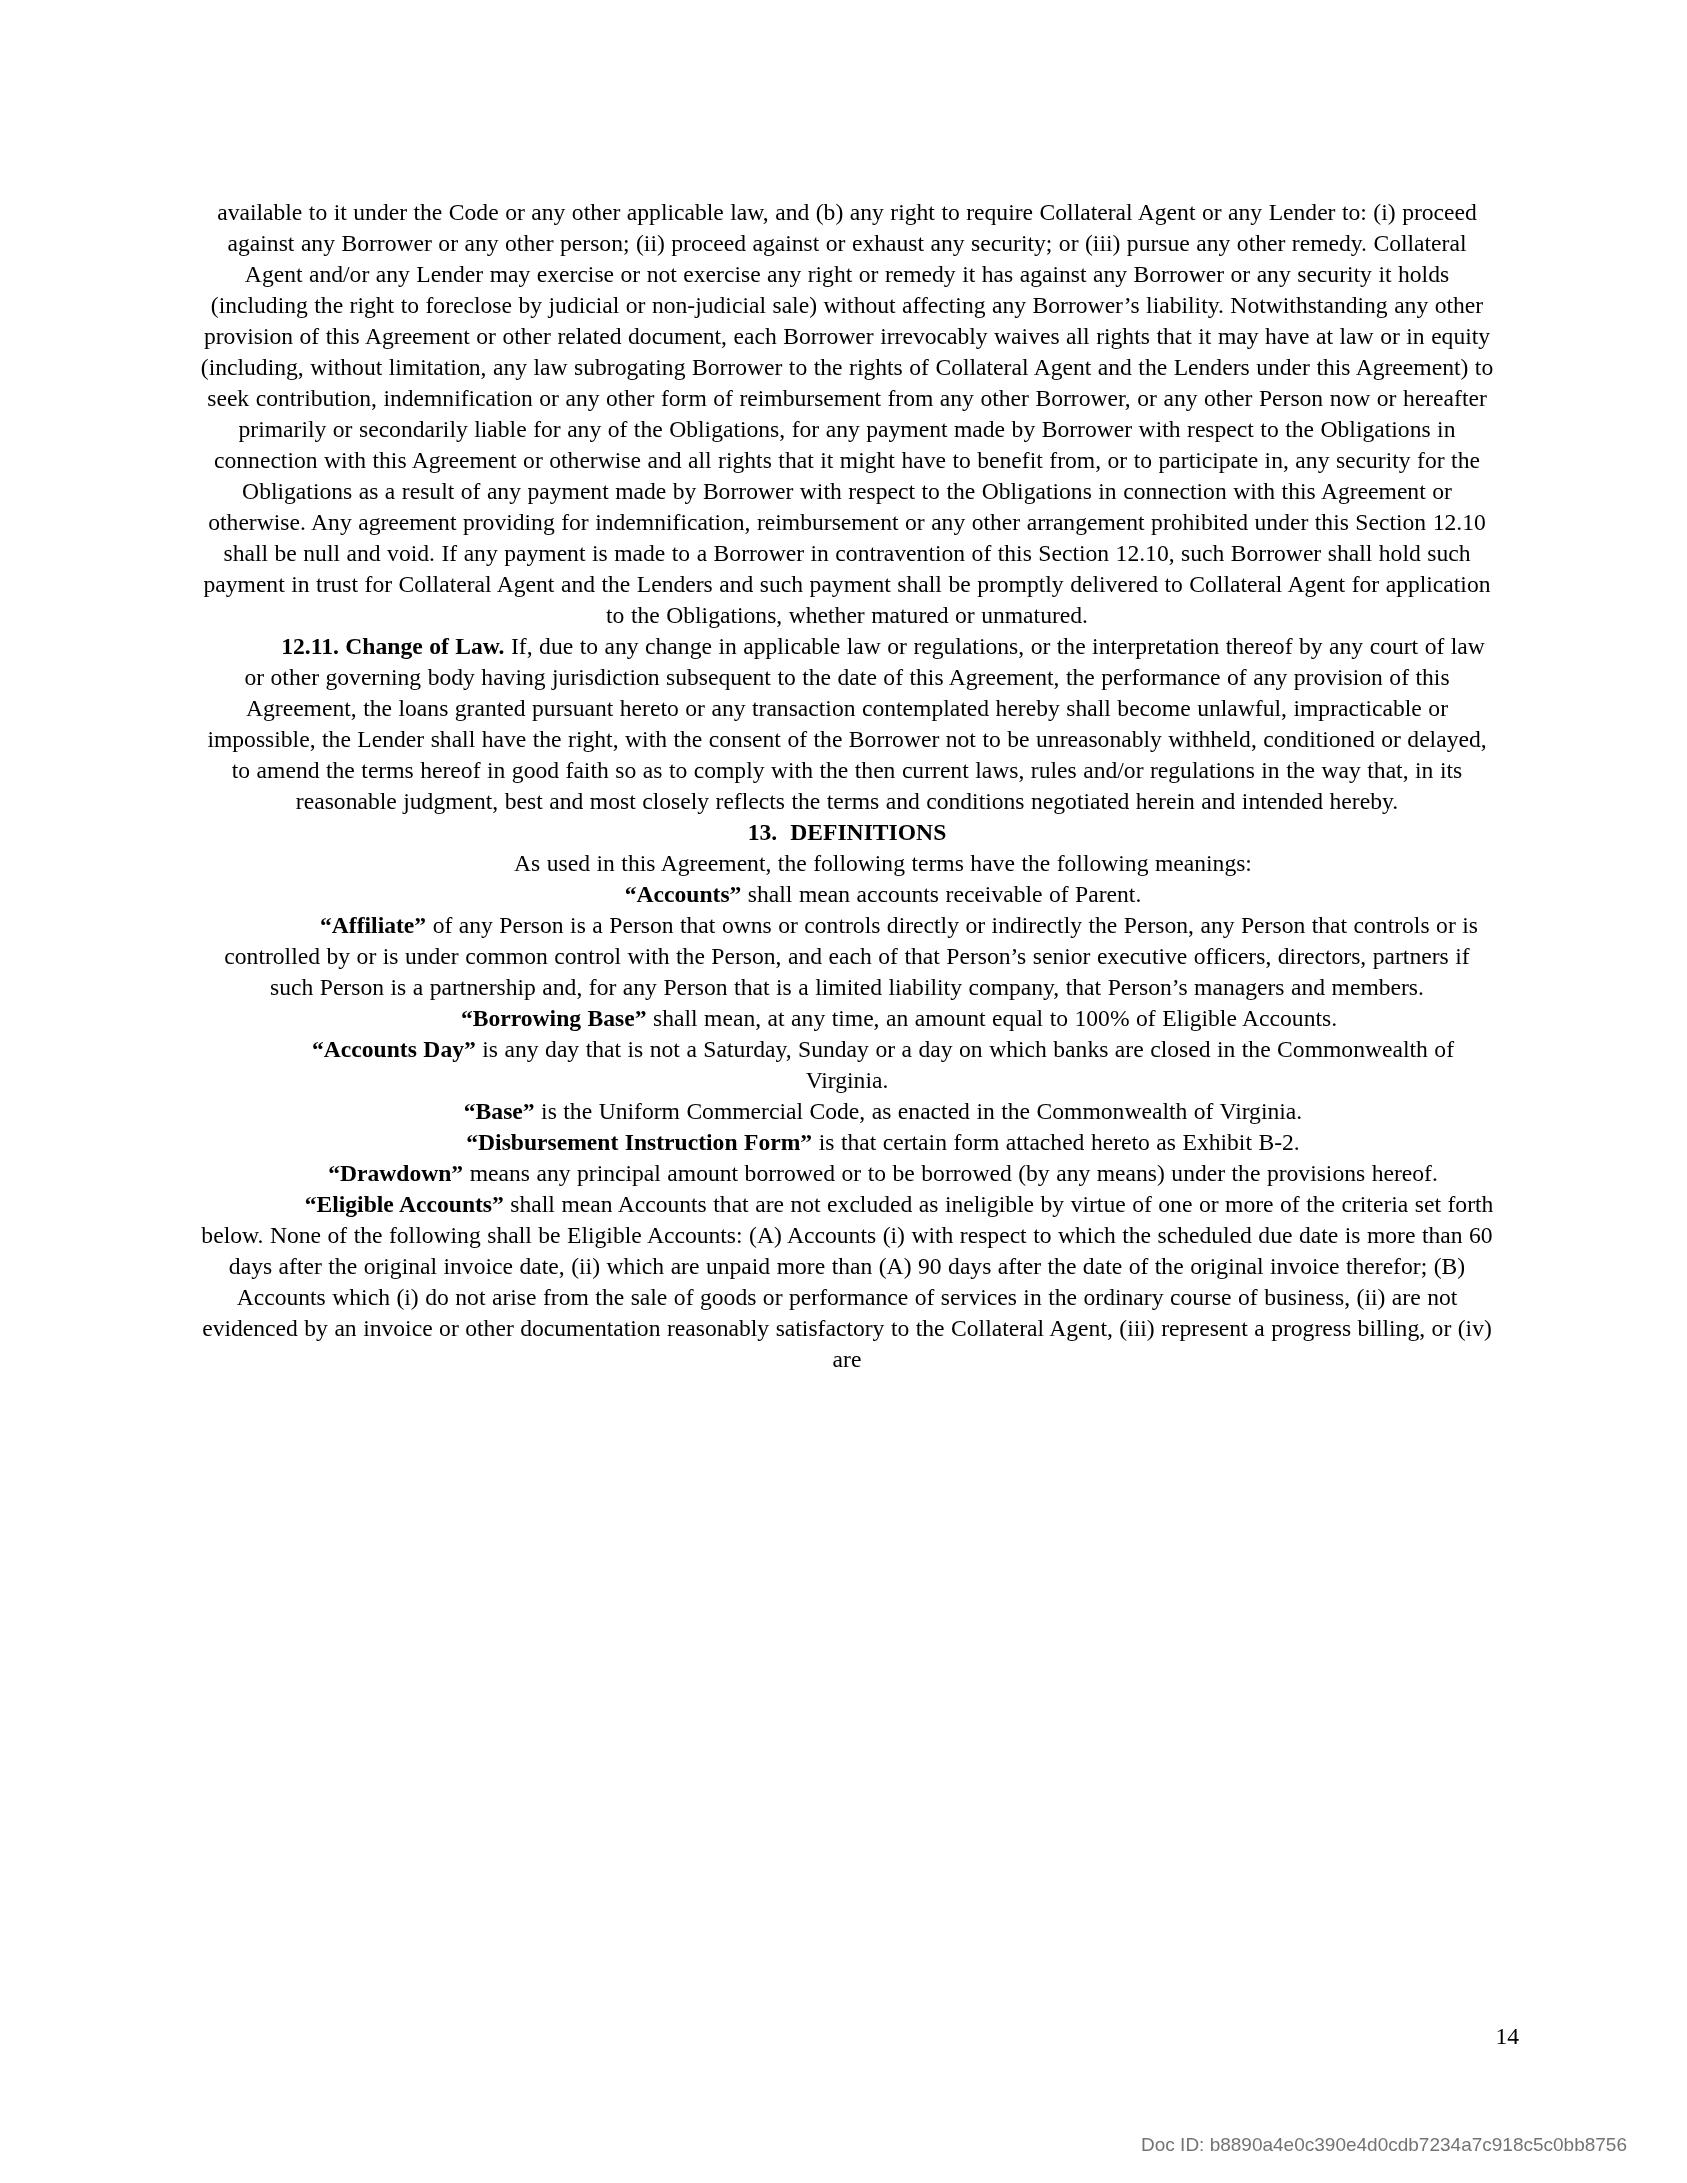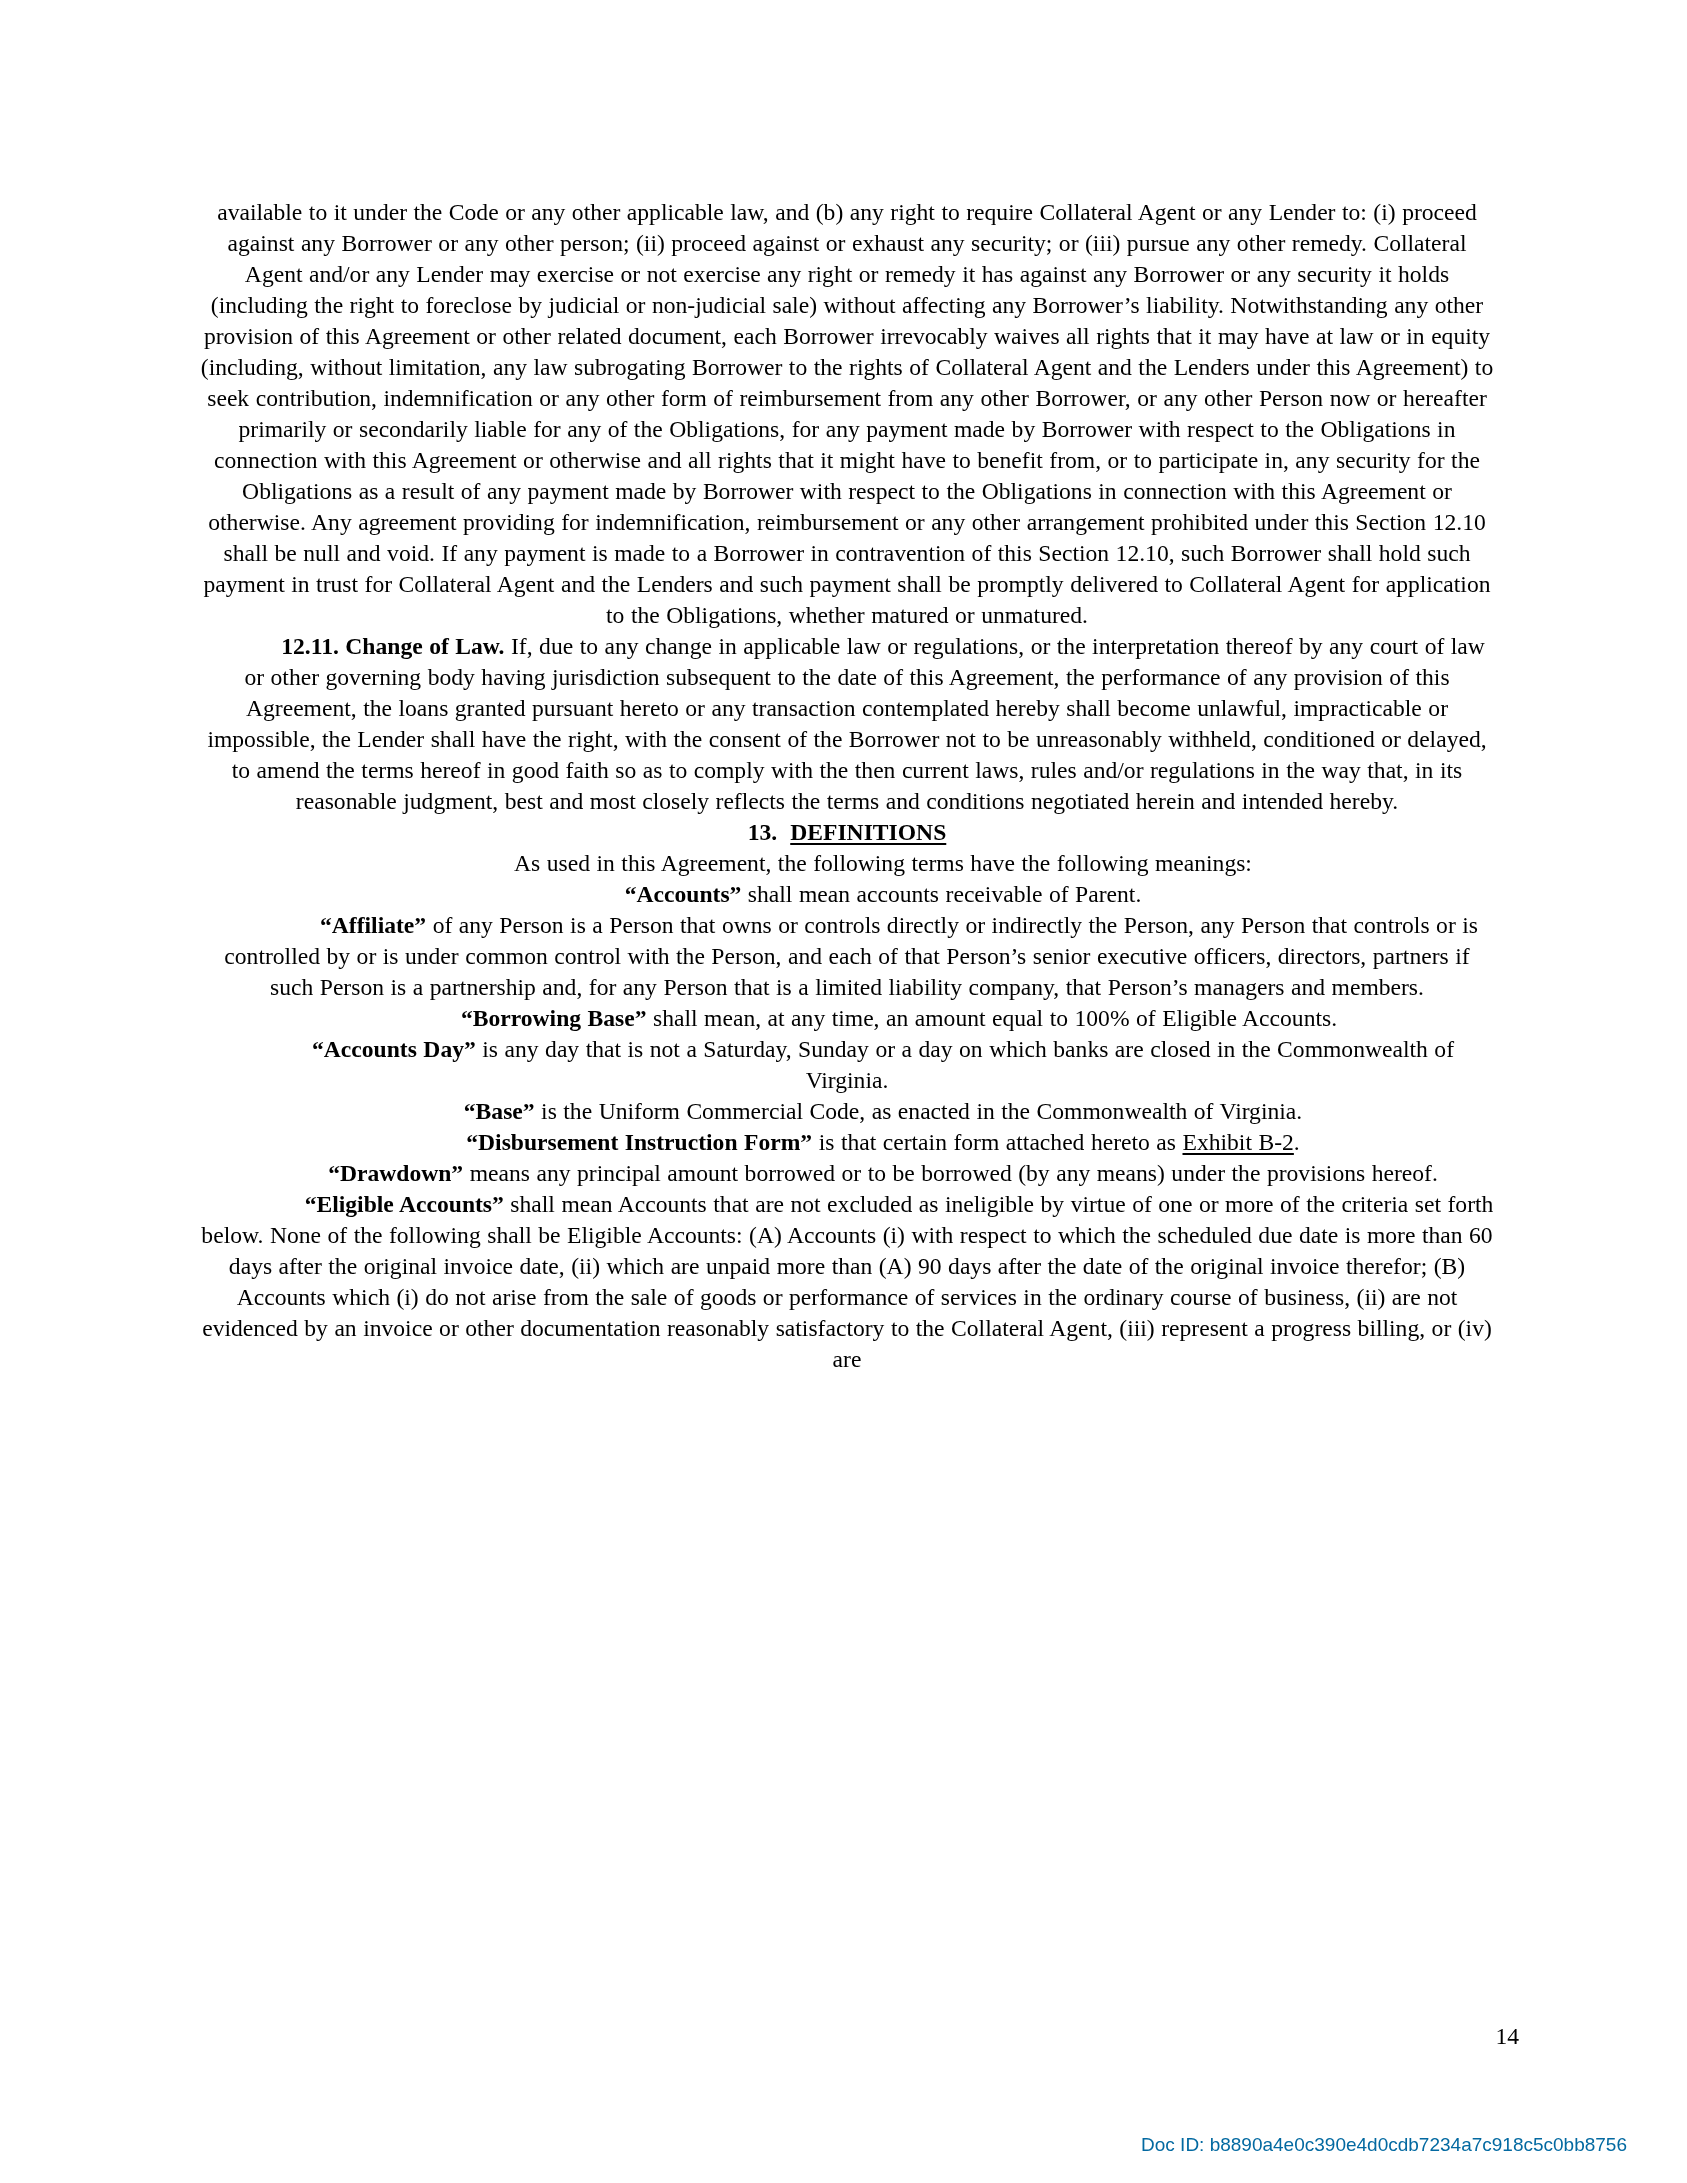--- a/index.html
+++ b/index.html
@@ -33,41 +33,40 @@
   .indent-deep { text-indent: 104px; }
   .gap-line { margin-top: 31px; }
   .gap-heading { margin-top: 27px; }
   .gap-def-sm { margin-top: 19.7px; }
   .gap-def { margin-top: 28px; font-family: Liberation Serif, serif; }
   .gap-def-md { margin-top: 34px; }
   .gap-def-lg { margin-top: 37px; }
   .gap-def-xl { margin-top: 39px; }
   .b { font-weight: bold; }
   .u {
-    text-decoration: underline;
     text-decoration-thickness: 1.7px;
     text-underline-offset: 3.4px;
   }
   .page-number {
     position: absolute;
     top: 2021px;
     left: 225px;
     width: 1294px;
     text-align: right;
     font-size: 23.6px;
     line-height: 31px;
   }
   .doc-id {
     position: absolute;
     top: 2134px;
     right: 61px;
     font-family: "Liberation Sans", "DejaVu Sans", sans-serif;
     font-size: 19px;
     line-height: 22.5px;
-    color: #0369a1;
+    color: #737373;
     white-space: nowrap;
   }
 </style>
 </head>
 <body>
 
 <div class="page">
   <main class="document-body">
       <p class="para"><span>available to it under the Code or any other applicable law, and (b) any right to require Collateral Agent or any Lender to: (i) proceed against any Borrower or any other person; (ii) proceed against or exhaust any security; or (iii) pursue any other remedy. Collateral Agent and/or any Lender may exercise or not exercise any right or remedy it has against any Borrower or any security it holds (including the right to foreclose by judicial or non-judicial sale) without affecting any Borrower’s liability. Notwithstanding any other provision of this Agreement or other related document, each Borrower irrevocably waives all rights that it may have at law or in equity (including, without limitation, any law subrogating Borrower to the rights of Collateral Agent and the Lenders under this Agreement) to seek contribution, indemnification or any other form of reimbursement from any other Borrower, or any other Person now or hereafter primarily or secondarily liable for any of the Obligations, for any payment made by Borrower with respect to the Obligations in connection with this Agreement or otherwise and all rights that it might have to benefit from, or to participate in, any security for the Obligations as a result of any payment made by Borrower with respect to the Obligations in connection with this Agreement or otherwise. Any agreement providing for indemnification, reimbursement or any other arrangement prohibited under this Section 12.10 shall be null and void. If any payment is made to a Borrower in contravention of this Section 12.10, such Borrower shall hold such payment in trust for Collateral Agent and the Lenders and such payment shall be promptly delivered to Collateral Agent for application to the Obligations, whether matured or unmatured.</span></p>
       <p class="para indent gap-line"><span class="b">12.11. Change of Law.</span><span> If, due to any change in applicable law or regulations, or the interpretation thereof by any court of law or other governing body having jurisdiction subsequent to the date of this Agreement, the performance of any provision of this Agreement, the loans granted pursuant hereto or any transaction contemplated hereby shall become unlawful, impracticable or impossible, the Lender shall have the right, with the consent of the Borrower not to be unreasonably withheld, conditioned or delayed, to amend the terms hereof in good faith so as to comply with the then current laws, rules and/or regulations in the way that, in its reasonable judgment, best and most closely reflects the terms and conditions negotiated herein and intended hereby.</span></p>

